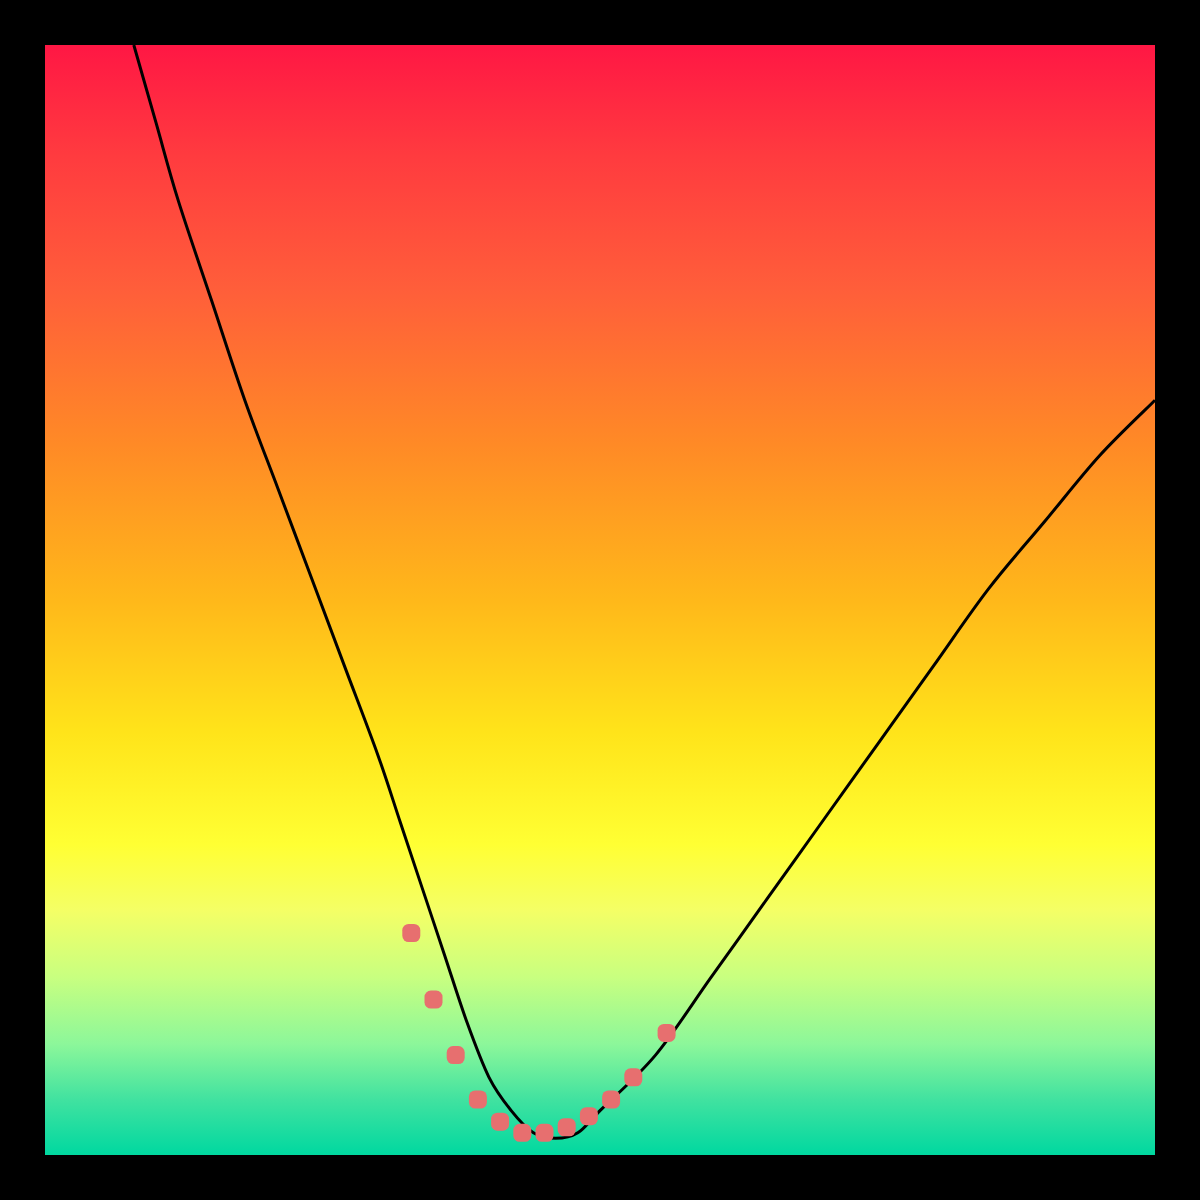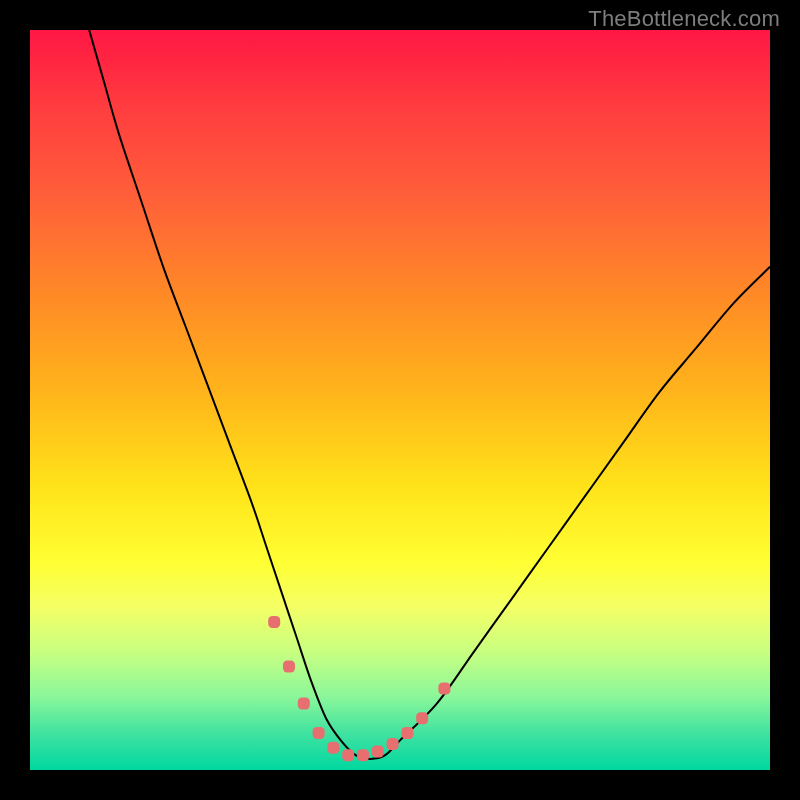--- a/index.html
+++ b/index.html
@@ -55,21 +55,20 @@
     top: 0;
     width: 740px;
     height: 740px;
     overflow: visible;
   }
 </style>
 </head>
 <body>
 
 <div class="stage">
-  <div class="watermark">TheBottleneck.com</div>
 
   <div class="plot-area">
     <svg class="curve-layer" viewBox="0 0 740 740" preserveAspectRatio="none">
       <path id="bottleneck-curve" fill="none" stroke-width="2" stroke="#000000" d="M 59.2,0 C 61.66666666666667,8.633333333333326 69.06666666666666,34.53333333333329 74,51.799999999999955 C 78.93333333333334,69.06666666666662 82.63333333333333,83.86666666666669 88.8,103.60000000000002 C 94.96666666666667,123.33333333333336 103.6,147.99999999999994 111,170.19999999999993 C 118.4,192.39999999999992 125.79999999999998,215.8333333333333 133.2,236.79999999999995 C 140.6,257.76666666666665 148,276.26666666666665 155.4,296 C 162.8,315.73333333333335 170.2,335.46666666666664 177.6,355.2 C 185,374.93333333333334 192.4,394.66666666666663 199.8,414.4 C 207.20000000000002,434.1333333333333 215.83333333333334,456.33333333333337 222,473.6 C 228.16666666666666,490.8666666666667 231.86666666666667,503.2 236.8,518 C 241.73333333333335,532.8 246.66666666666669,547.6 251.60000000000002,562.4 C 256.53333333333336,577.1999999999999 261.46666666666664,592 266.4,606.8 C 271.3333333333333,621.5999999999999 276.26666666666665,637.6333333333333 281.2,651.2 C 286.1333333333333,664.7666666666668 291.06666666666666,678.3333333333334 296,688.2 C 300.93333333333334,698.0666666666667 305.8666666666667,704.2333333333333 310.8,710.4 C 315.73333333333335,716.5666666666666 320.6666666666667,722.1166666666667 325.6,725.2 C 330.53333333333336,728.2833333333334 335.4666666666667,728.9 340.40000000000003,728.9 C 345.33333333333337,728.9 350.26666666666665,728.2833333333334 355.2,725.2 C 360.1333333333333,722.1166666666667 361.3666666666667,719.0333333333333 370,710.4 C 378.6333333333333,701.7666666666667 394.66666666666674,688.1999999999999 407.00000000000006,673.4 C 419.33333333333337,658.6 431.6666666666667,638.8666666666667 444,621.6 C 456.3333333333333,604.3333333333334 468.6666666666667,587.0666666666666 481,569.8 C 493.3333333333333,552.5333333333333 505.6666666666667,535.2666666666667 518,518 C 530.3333333333334,500.73333333333335 542.6666666666666,483.46666666666664 555,466.2 C 567.3333333333334,448.93333333333334 579.6666666666666,431.66666666666663 592,414.4 C 604.3333333333334,397.1333333333333 616.6666666666666,378.63333333333327 629,362.59999999999997 C 641.3333333333334,346.56666666666666 653.6666666666666,333.00000000000006 666,318.20000000000005 C 678.3333333333334,303.40000000000003 690.6666666666666,287.3666666666667 703,273.8 C 715.3333333333334,260.23333333333335 733.8333333333334,242.96666666666664 740,236.79999999999995"></path>
       <g id="flat-markers">
           <rect x="238.20000000000002" y="586" width="12" height="12" rx="4.199999999999999" fill="#e76f6f"></rect>
           <rect x="253" y="630.4" width="12" height="12" rx="4.199999999999999" fill="#e76f6f"></rect>
           <rect x="267.8" y="667.4" width="12" height="12" rx="4.199999999999999" fill="#e76f6f"></rect>
           <rect x="282.6" y="697" width="12" height="12" rx="4.199999999999999" fill="#e76f6f"></rect>
           <rect x="297.4" y="711.8" width="12" height="12" rx="4.199999999999999" fill="#e76f6f"></rect>

